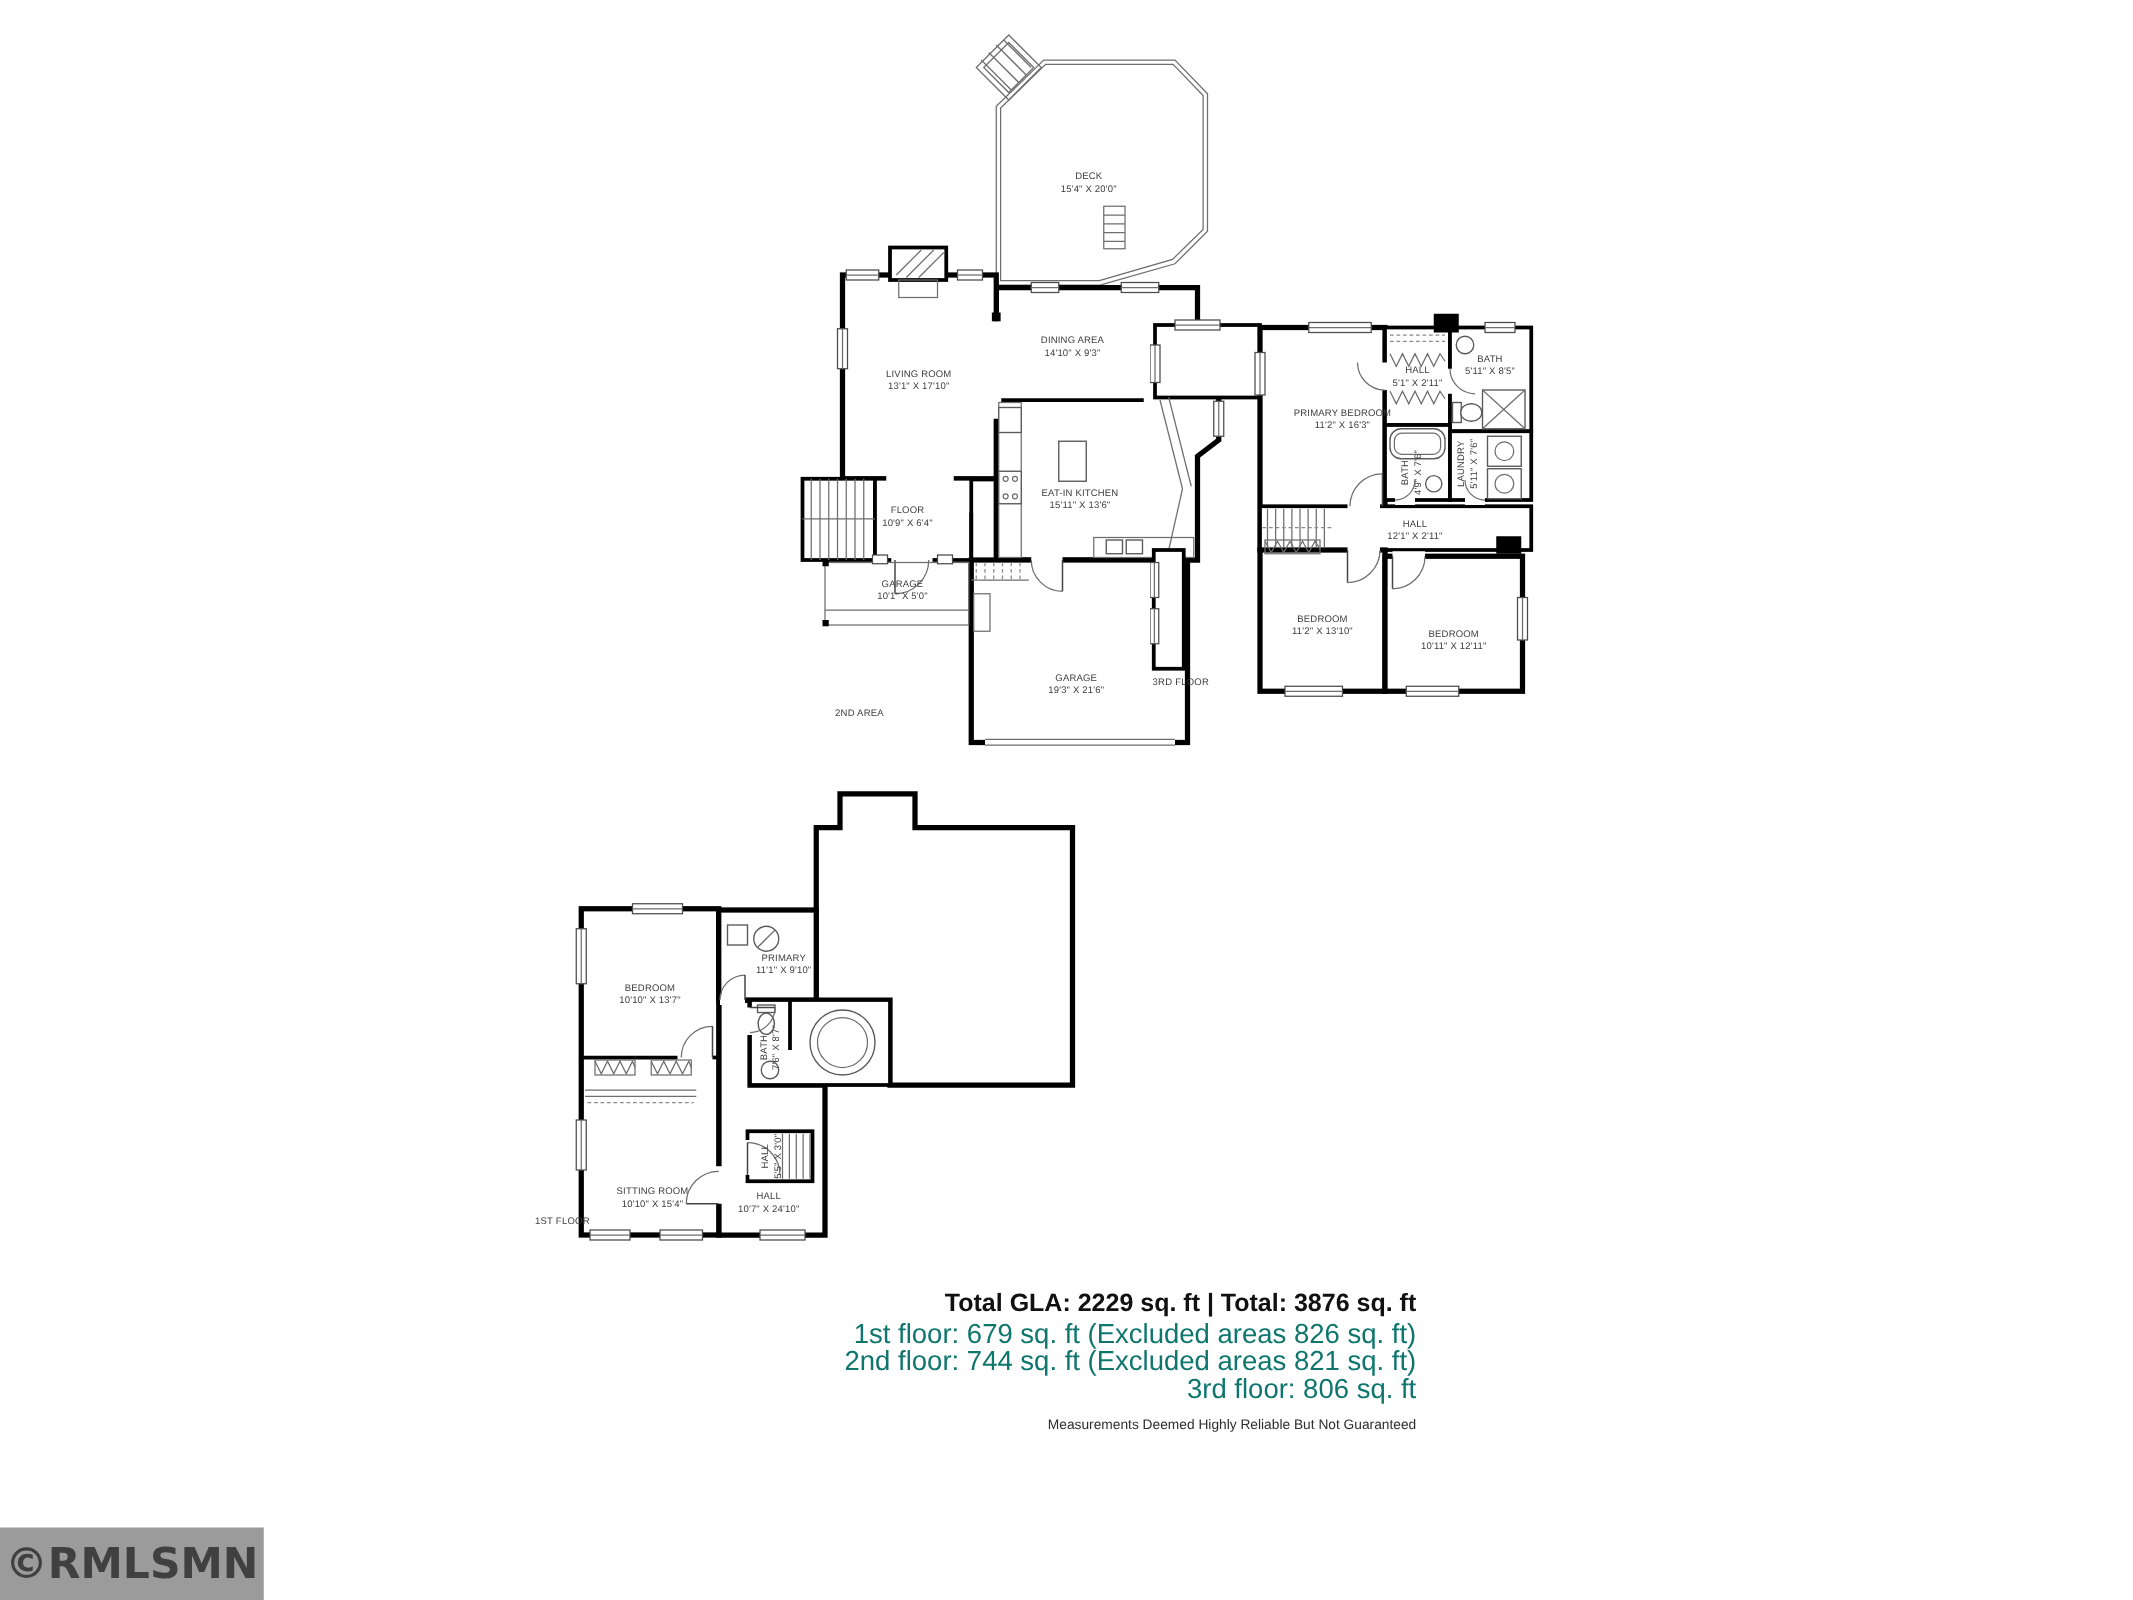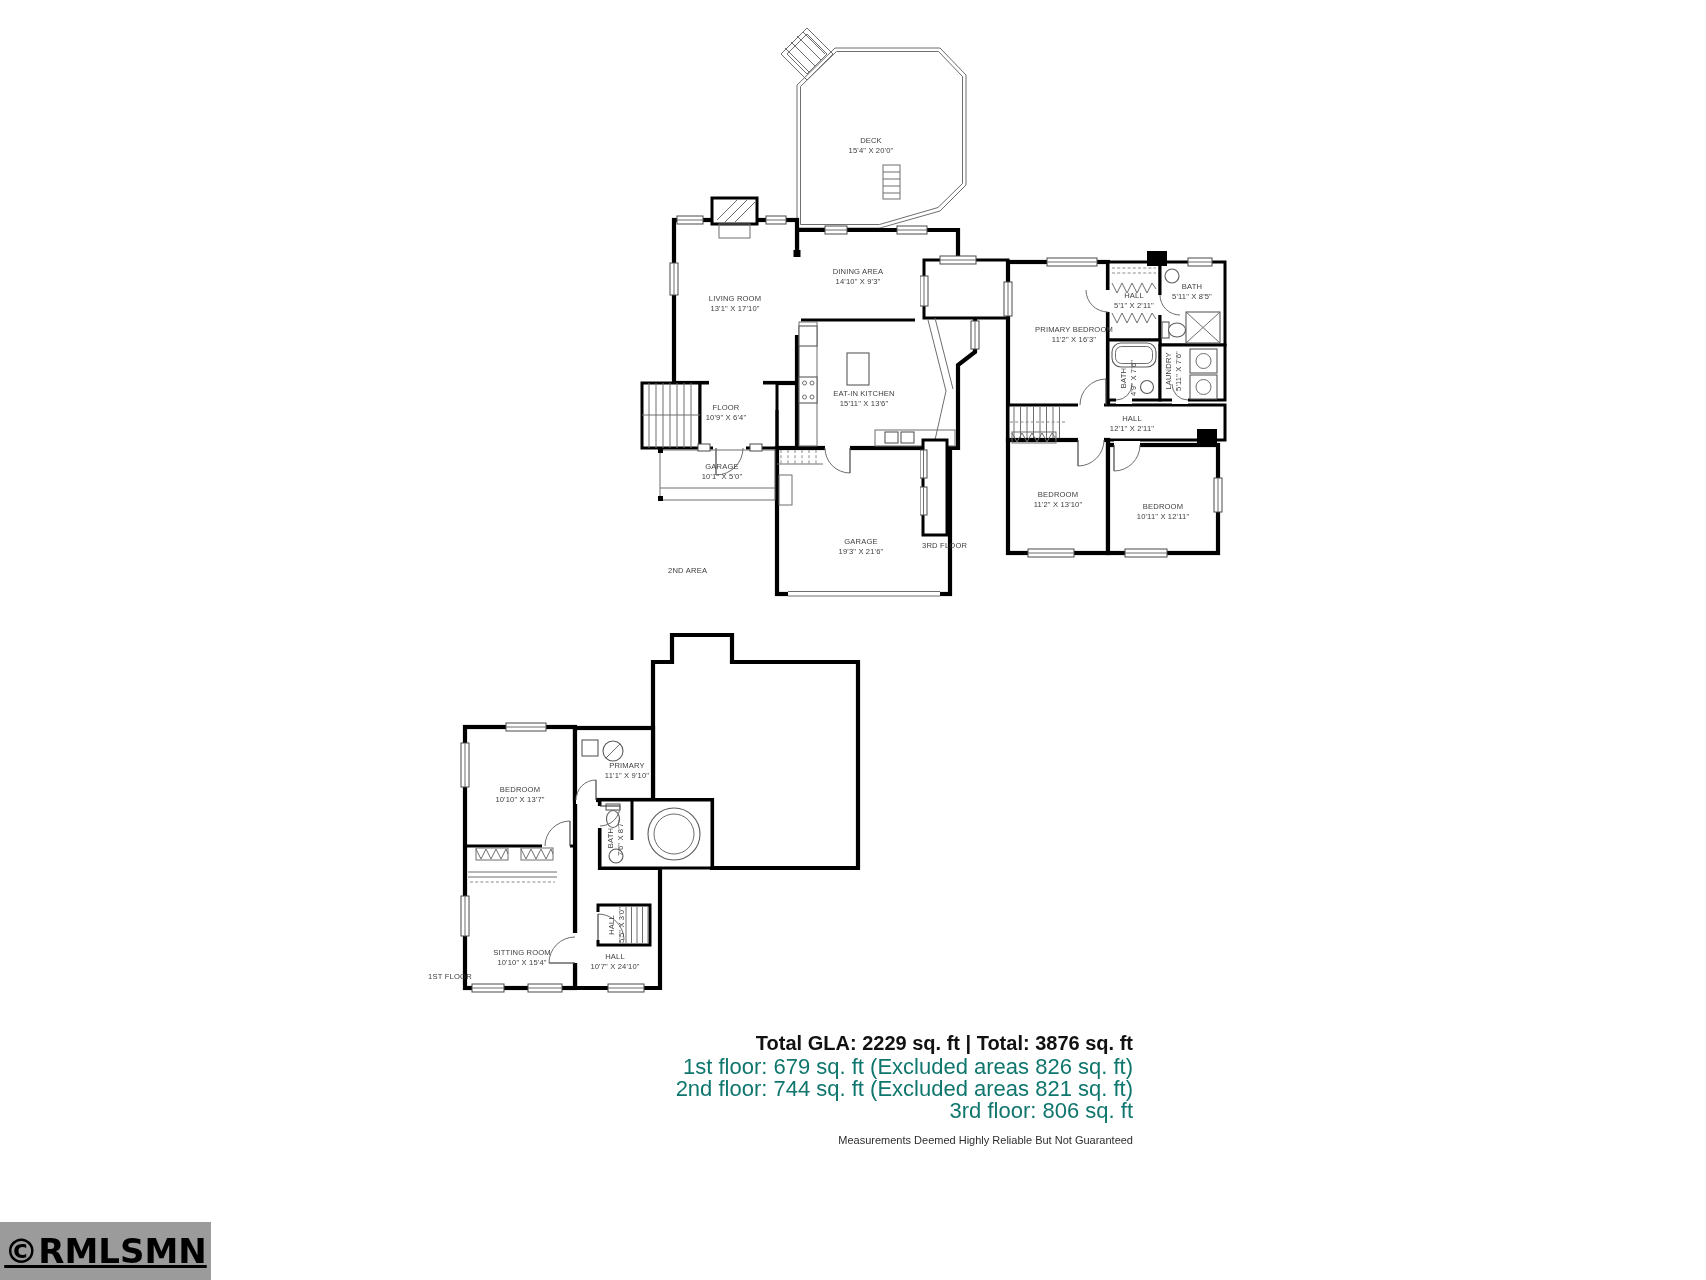--- a/index.html
+++ b/index.html
@@ -404,15 +404,15 @@
   </div>
 
   <div class="summary">
     <div class="total">Total GLA: 2229 sq. ft | Total: 3876 sq. ft</div>
     <div class="fline">1st floor: 679 sq. ft (Excluded areas 826 sq. ft)</div>
     <div class="fline">2nd floor: 744 sq. ft (Excluded areas 821 sq. ft)</div>
     <div class="fline">3rd floor: 806 sq. ft</div>
     <div class="disc">Measurements Deemed Highly Reliable But Not Guaranteed</div>
   </div>
 
-  <div class="watermark" id="wm" style="background: rgb(155, 155, 155); color: #000000; text-decoration: underline;">©RMLSMN</div>
+  <div class="watermark" id="wm" style="background: rgb(155, 155, 155); color: #404040;">©RMLSMN</div>
 
 </div>
 
 </body></html>

